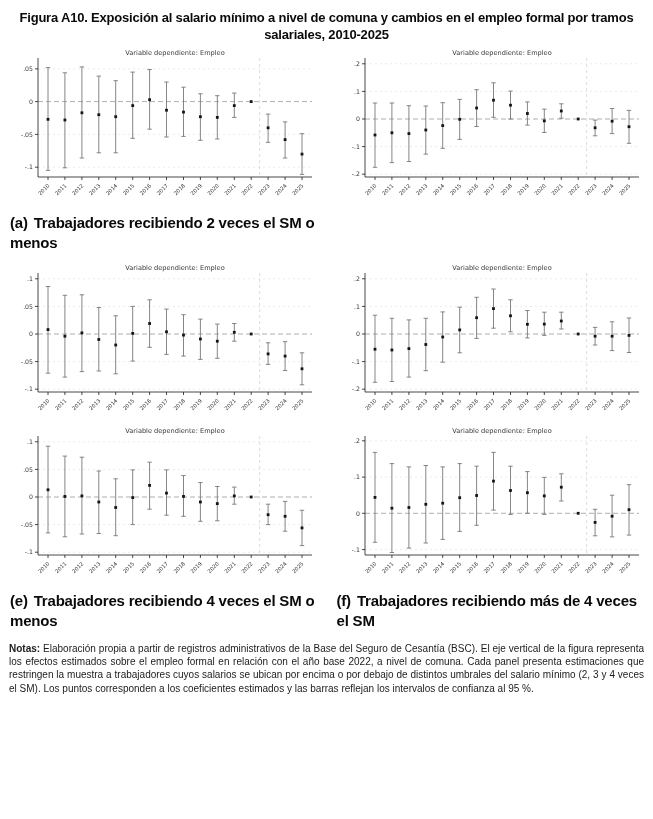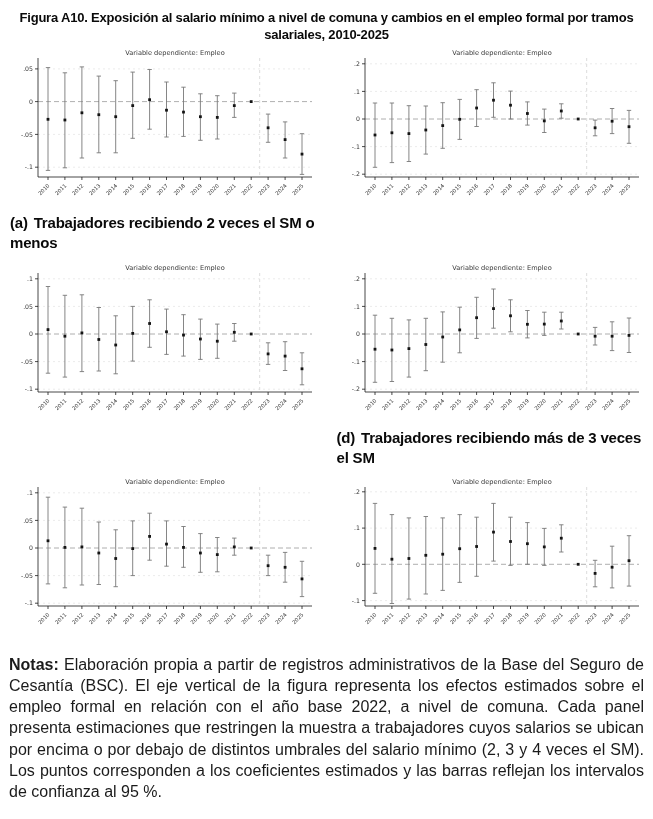--- a/index.html
+++ b/index.html
@@ -14,22 +14,22 @@
   }
   .grid{display:grid;grid-template-columns:326px 327px;}
   .panel{margin:0;display:flex;flex-direction:column;align-items:center;}
   .chart{width:316px;height:163px;}
   .caption{
     font-size:15px;font-weight:700;text-align:left;line-height:1.34;
     padding:3px 10px 8px;letter-spacing:-0.2px;color:#0a0a0a;max-width:306px;
   }
   .cap-label{margin-right:6px;}
   .notes{
-    font-size:16px;line-height:1.33;text-align:justify;
-    margin:15px 9px 0 9px;color:#1b1b1b;
+    font-size:10px;line-height:1.33;text-align:justify;
+    margin:3px 9px 0 9px;color:#1b1b1b;
   }
   .notes-label{font-weight:700;}
   svg text{font-family:"DejaVu Sans","Liberation Sans",sans-serif;}
 </style>
 </head>
 <body>
 
 <div class="page">
 
   <h1 class="fig-title">Figura A10. Exposición al salario mínimo a nivel de comuna y cambios en el empleo formal por tramos salariales, 2010-2025</h1>
@@ -495,23 +495,20 @@
             <line x1="246.2" y1="130" x2="246.2" y2="133" stroke="#1a1a1a" stroke-width="0.8"></line>
             <text x="248.2" y="139" font-size="5.3" text-anchor="end" fill="#333333" transform="rotate(-45 248.2 139)">2022</text>
             <line x1="263.1" y1="130" x2="263.1" y2="133" stroke="#1a1a1a" stroke-width="0.8"></line>
             <text x="265.1" y="139" font-size="5.3" text-anchor="end" fill="#333333" transform="rotate(-45 265.1 139)">2023</text>
             <line x1="280.1" y1="130" x2="280.1" y2="133" stroke="#1a1a1a" stroke-width="0.8"></line>
             <text x="282.1" y="139" font-size="5.3" text-anchor="end" fill="#333333" transform="rotate(-45 282.1 139)">2024</text>
             <line x1="297" y1="130" x2="297" y2="133" stroke="#1a1a1a" stroke-width="0.8"></line>
             <text x="299" y="139" font-size="5.3" text-anchor="end" fill="#333333" transform="rotate(-45 299 139)">2025</text>
             <text x="170" y="8" font-size="6.6" text-anchor="middle" fill="#3a3a3a">Variable dependiente: Empleo</text>
           </svg></div>
-      <figcaption class="caption">
-        <span class="cap-label">(d)</span><span class="cap-text">Trabajadores recibiendo más de 3 veces el SM</span>
-      </figcaption>
     </figure>
 
     <figure class="panel">
       <div class="chart"><svg width="316" height="163" viewBox="0 0 316 163" xmlns="http://www.w3.org/2000/svg">
             <line x1="33" y1="16.8" x2="307" y2="16.8" stroke="#e2e2e2" stroke-width="0.7" stroke-dasharray="2,3"></line>
             <line x1="33" y1="44.4" x2="307" y2="44.4" stroke="#e2e2e2" stroke-width="0.7" stroke-dasharray="2,3"></line>
             <line x1="33" y1="99.6" x2="307" y2="99.6" stroke="#e2e2e2" stroke-width="0.7" stroke-dasharray="2,3"></line>
             <line x1="33" y1="127.2" x2="307" y2="127.2" stroke="#e2e2e2" stroke-width="0.7" stroke-dasharray="2,3"></line>
             <line x1="33" y1="72" x2="307" y2="72" stroke="#9a9a9a" stroke-width="0.8" stroke-dasharray="5,3"></line>
             <line x1="254.7" y1="11" x2="254.7" y2="130" stroke="#dcdcdc" stroke-width="1" stroke-dasharray="3,3"></line>
@@ -615,20 +612,23 @@
             <line x1="246.2" y1="130" x2="246.2" y2="133" stroke="#1a1a1a" stroke-width="0.8"></line>
             <text x="248.2" y="139" font-size="5.3" text-anchor="end" fill="#333333" transform="rotate(-45 248.2 139)">2022</text>
             <line x1="263.1" y1="130" x2="263.1" y2="133" stroke="#1a1a1a" stroke-width="0.8"></line>
             <text x="265.1" y="139" font-size="5.3" text-anchor="end" fill="#333333" transform="rotate(-45 265.1 139)">2023</text>
             <line x1="280.1" y1="130" x2="280.1" y2="133" stroke="#1a1a1a" stroke-width="0.8"></line>
             <text x="282.1" y="139" font-size="5.3" text-anchor="end" fill="#333333" transform="rotate(-45 282.1 139)">2024</text>
             <line x1="297" y1="130" x2="297" y2="133" stroke="#1a1a1a" stroke-width="0.8"></line>
             <text x="299" y="139" font-size="5.3" text-anchor="end" fill="#333333" transform="rotate(-45 299 139)">2025</text>
             <text x="170" y="8" font-size="6.6" text-anchor="middle" fill="#3a3a3a">Variable dependiente: Empleo</text>
           </svg></div>
+      <figcaption class="caption">
+        <span class="cap-label">(e)</span><span class="cap-text">Trabajadores recibiendo 4 veces el SM o menos</span>
+      </figcaption>
     </figure>
 
     <figure class="panel">
       <div class="chart"><svg width="316" height="163" viewBox="0 0 316 163" xmlns="http://www.w3.org/2000/svg">
             <line x1="33" y1="15.8" x2="307" y2="15.8" stroke="#e2e2e2" stroke-width="0.7" stroke-dasharray="2,3"></line>
             <line x1="33" y1="52.1" x2="307" y2="52.1" stroke="#e2e2e2" stroke-width="0.7" stroke-dasharray="2,3"></line>
             <line x1="33" y1="124.6" x2="307" y2="124.6" stroke="#e2e2e2" stroke-width="0.7" stroke-dasharray="2,3"></line>
             <line x1="33" y1="88.3" x2="307" y2="88.3" stroke="#9a9a9a" stroke-width="0.8" stroke-dasharray="5,3"></line>
             <line x1="254.7" y1="11" x2="254.7" y2="130" stroke="#dcdcdc" stroke-width="1" stroke-dasharray="3,3"></line>
             <line x1="43" y1="27.4" x2="43" y2="117.3" stroke="#787878" stroke-width="0.9"></line>
@@ -729,19 +729,22 @@
             <line x1="246.2" y1="130" x2="246.2" y2="133" stroke="#1a1a1a" stroke-width="0.8"></line>
             <text x="248.2" y="139" font-size="5.3" text-anchor="end" fill="#333333" transform="rotate(-45 248.2 139)">2022</text>
             <line x1="263.1" y1="130" x2="263.1" y2="133" stroke="#1a1a1a" stroke-width="0.8"></line>
             <text x="265.1" y="139" font-size="5.3" text-anchor="end" fill="#333333" transform="rotate(-45 265.1 139)">2023</text>
             <line x1="280.1" y1="130" x2="280.1" y2="133" stroke="#1a1a1a" stroke-width="0.8"></line>
             <text x="282.1" y="139" font-size="5.3" text-anchor="end" fill="#333333" transform="rotate(-45 282.1 139)">2024</text>
             <line x1="297" y1="130" x2="297" y2="133" stroke="#1a1a1a" stroke-width="0.8"></line>
             <text x="299" y="139" font-size="5.3" text-anchor="end" fill="#333333" transform="rotate(-45 299 139)">2025</text>
             <text x="170" y="8" font-size="6.6" text-anchor="middle" fill="#3a3a3a">Variable dependiente: Empleo</text>
           </svg></div>
+      <figcaption class="caption">
+        <span class="cap-label">(f)</span><span class="cap-text">Trabajadores recibiendo más de 4 veces el SM</span>
+      </figcaption>
     </figure>
 
   </div>
 
   <p class="notes"><span class="notes-label">Notas:</span> <span>Elaboración propia a partir de registros administrativos de la Base del Seguro de Cesantía (BSC). El eje vertical de la figura representa los efectos estimados sobre el empleo formal en relación con el año base 2022, a nivel de comuna. Cada panel presenta estimaciones que restringen la muestra a trabajadores cuyos salarios se ubican por encima o por debajo de distintos umbrales del salario mínimo (2, 3 y 4 veces el SM). Los puntos corresponden a los coeficientes estimados y las barras reflejan los intervalos de confianza al 95 %.</span></p>
 
 </div>
 
 </body></html>

